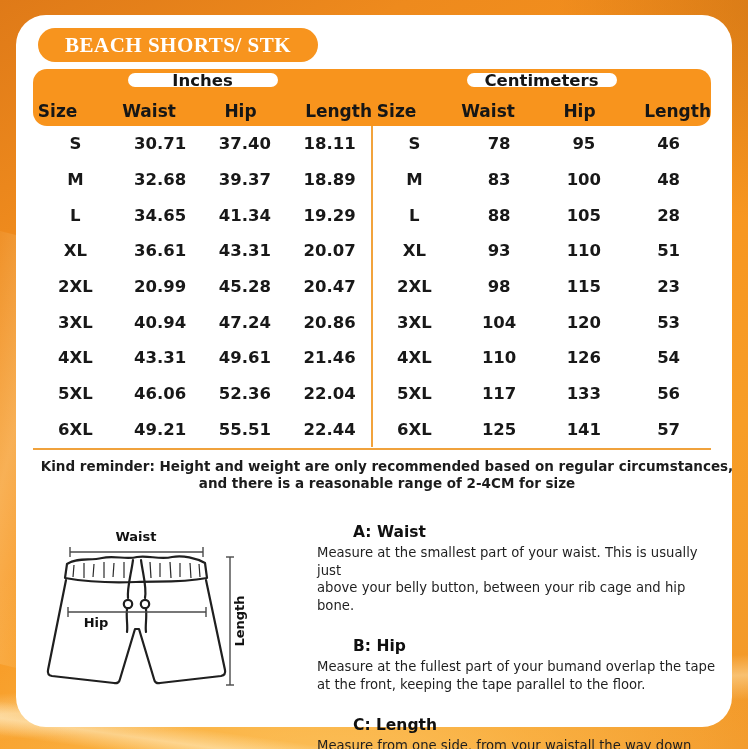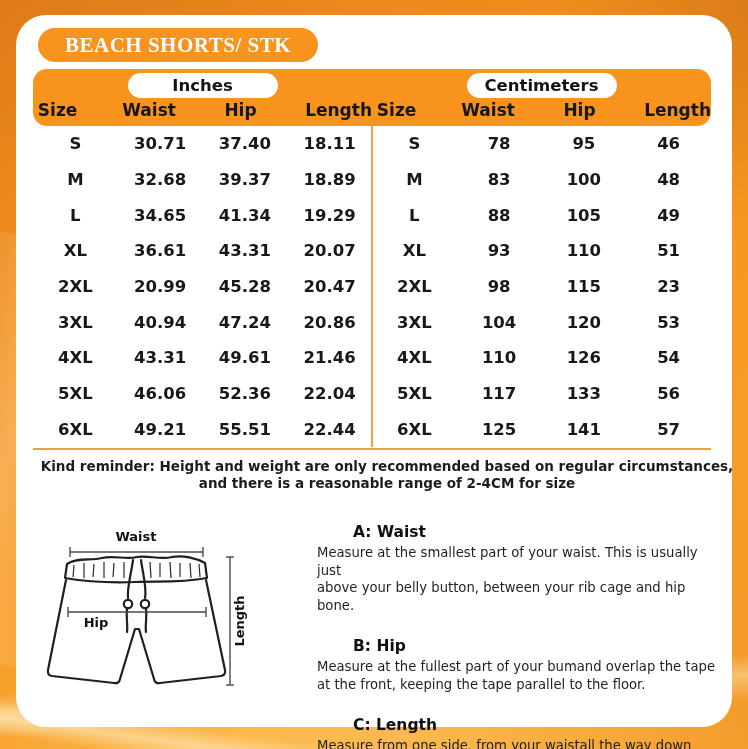--- a/index.html
+++ b/index.html
@@ -25,24 +25,24 @@
           background:#ffffff; border-radius:30px; }
 
   .badge { position:absolute; left:22px; top:13px; height:34px; padding:0 27px;
            background:#f7941e; border-radius:18px; display:flex; align-items:center; }
   .badge span { font-family:Liberation Serif, serif; font-weight:bold;
                 font-size:21px; color:#ffffff; letter-spacing:.5px; }
 
   .thead { position:absolute; left:17px; top:54px; width:678px; height:57px;
            background:#f8941d; border-radius:14px; display:flex; }
   .thead-half { width:50%; display:flex; flex-direction:column; align-items:center; }
-  .unit-pill { margin-top:4px; height:25px; min-width:150px; padding:0 14px; background:#ffffff;
+  .unit-pill { margin-top:4px; height:14px; min-width:150px; padding:0 14px; background:#ffffff;
                border-radius:13px; display:flex; align-items:center; justify-content:center; }
   .unit-pill span { font-size:16.5px; font-weight:700; color:#141414; }
-  .colrow { width:100%; display:grid; grid-template-columns:repeat(4,1fr); margin-top:0;gap:40px; }
+  .colrow { width:100%; display:grid; grid-template-columns:repeat(4,1fr); margin-top:12px;gap:40px; }
   .colrow span { text-align:center; font-size:17px; font-weight:700; color:#161616; line-height:24px; }
 
   .tbody { position:absolute; left:17px; top:111px; width:678px; }
   .trow { display:flex; height:35.7px; }
   .thalf { width:50%; display:grid; grid-template-columns:repeat(4,1fr); align-items:center; }
   .tcell { text-align:center; font-size:16.5px; font-weight:700; color:#181818; }
 
   .vdivider { position:absolute; left:355px; top:111px; width:2px; height:321px; background:#f2a33c; }
   .hdivider { position:absolute; left:17px; top:433px; width:678px; height:2px; background:#f0a23c; }
 
@@ -133,21 +133,21 @@
           <div class="thalf">
             <div class="tcell">L</div>
             <div class="tcell">34.65</div>
             <div class="tcell">41.34</div>
             <div class="tcell">19.29</div>
           </div>
           <div class="thalf">
             <div class="tcell">L</div>
             <div class="tcell">88</div>
             <div class="tcell">105</div>
-            <div class="tcell">49</div>
+            <div class="tcell">28</div>
           </div>
         </div>
         <div class="trow">
           <div class="thalf">
             <div class="tcell">XL</div>
             <div class="tcell">36.61</div>
             <div class="tcell">43.31</div>
             <div class="tcell">20.07</div>
           </div>
           <div class="thalf">

